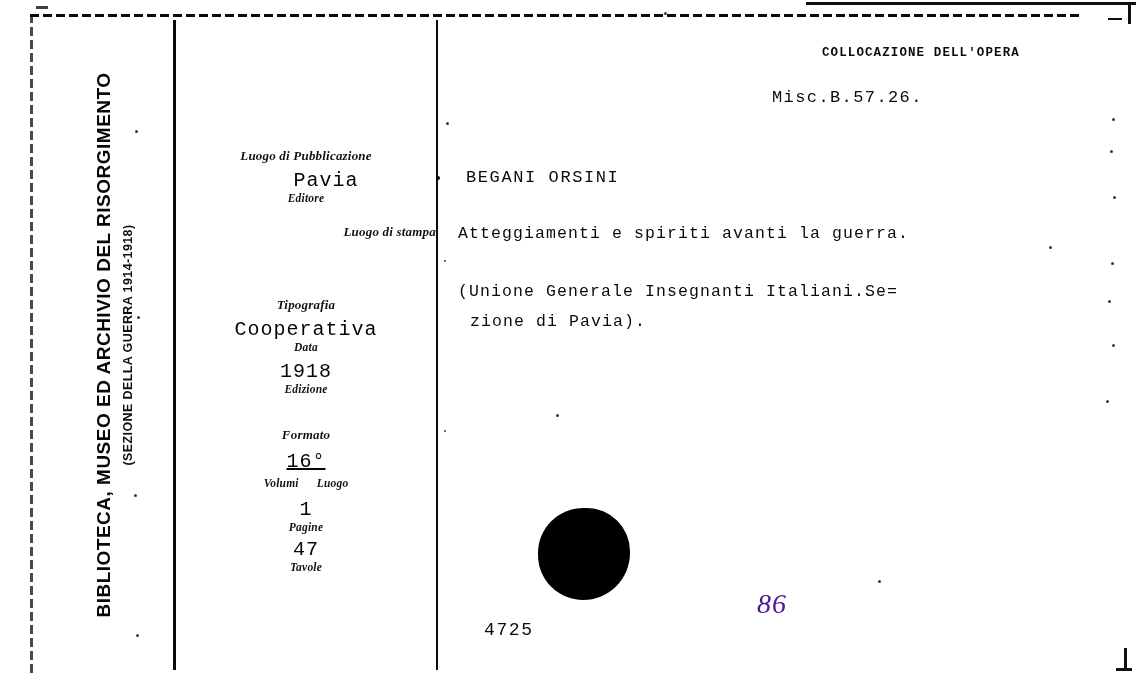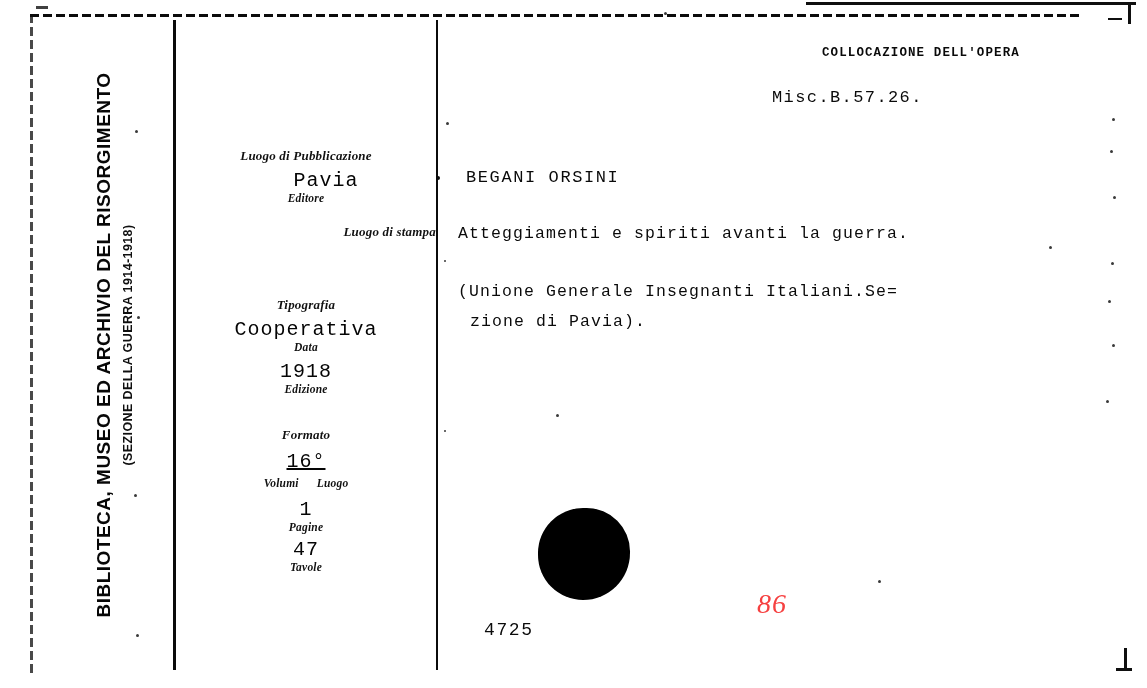--- a/index.html
+++ b/index.html
@@ -207,21 +207,21 @@
     font-size: 18px;
     letter-spacing: 1.6px;
   }
   .hand-number {
     position: absolute;
     left: 757px;
     top: 588px;
     font-family: "Liberation Serif", serif;
     font-style: italic;
     font-size: 28px;
-    color: #ef4444;
+    color: #4c1d95;
     letter-spacing: 1px;
   }
   .blot {
     position: absolute;
     left: 538px;
     top: 508px;
     width: 92px;
     height: 92px;
     background: #060606;
     border-radius: 50% 48% 52% 50%;

